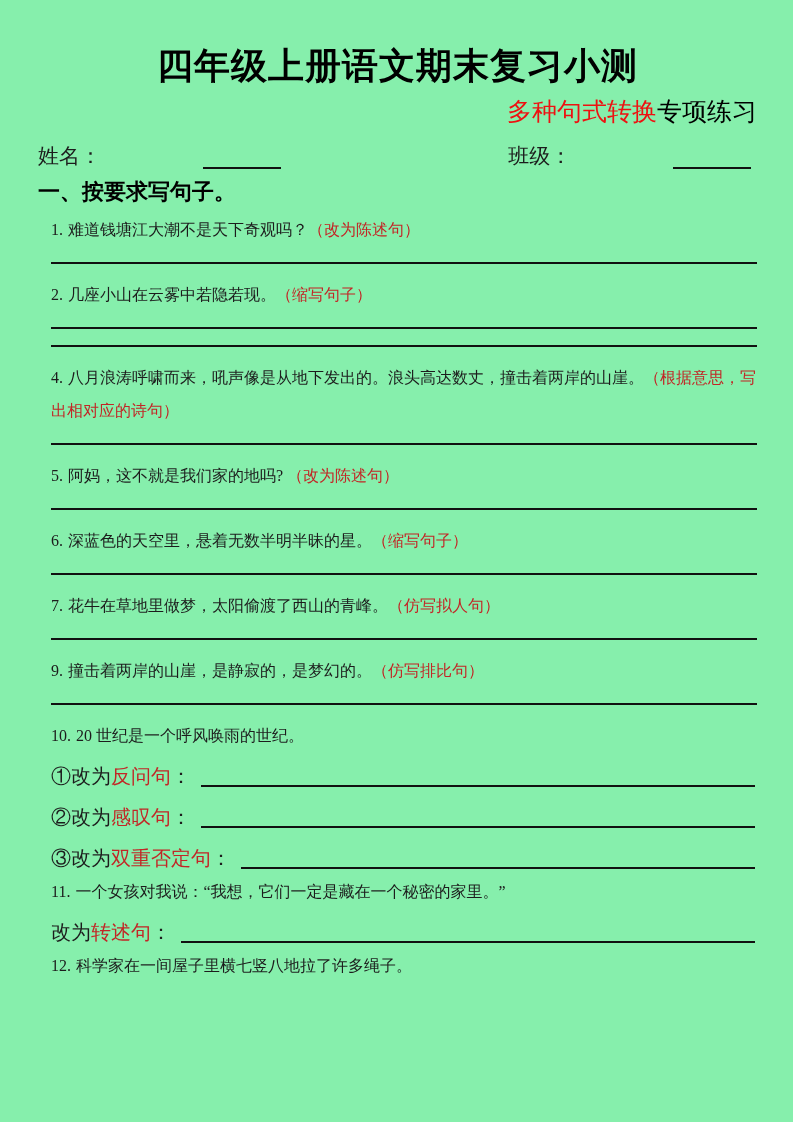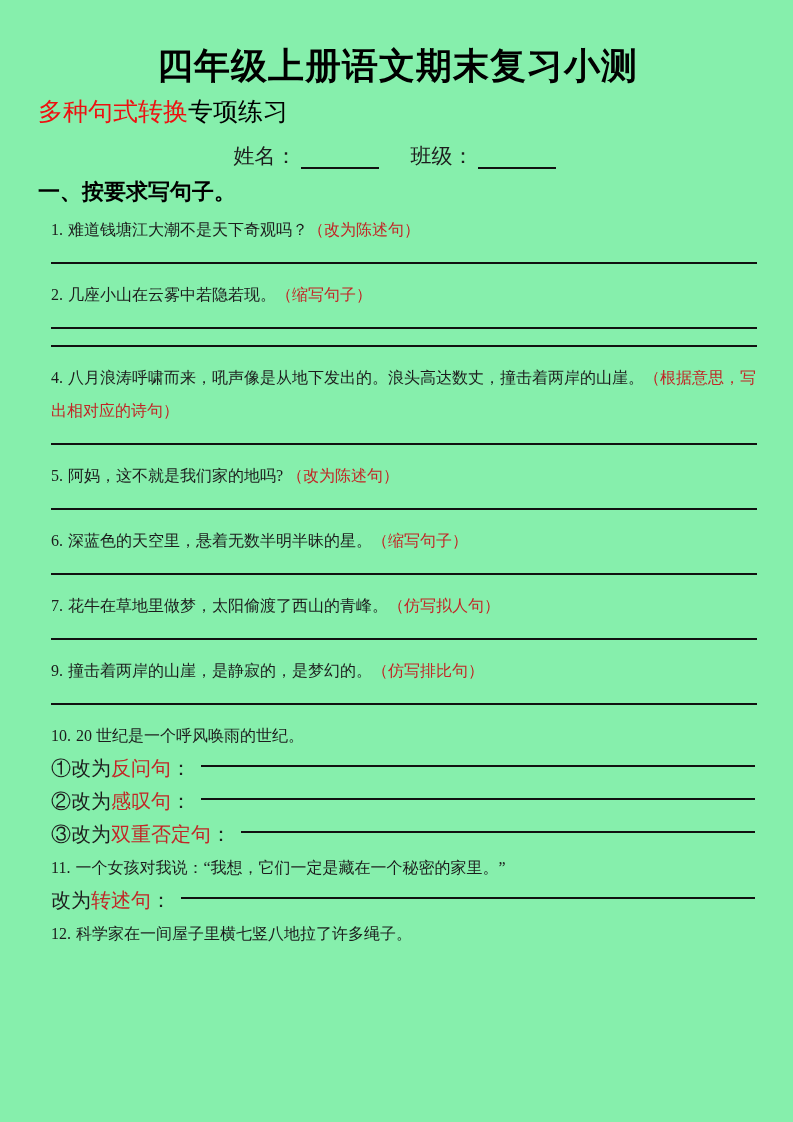--- a/index.html
+++ b/index.html
@@ -20,31 +20,31 @@
   .doc-title {
     text-align: center;
     font-family: "Liberation Sans", sans-serif;
     font-weight: bold;
     font-size: 36px;
     line-height: 48px;
     color: #000000;
     letter-spacing: 1px;
   }
   .doc-subtitle {
-    text-align: left;
+    text-align: right;
     font-family: "Liberation Sans", sans-serif;
     font-size: 25px;
     line-height: 33px;
     margin-top: 5px;
     color: #000000;
   }
   .doc-subtitle .hl { color: #ee1111; }
   .name-row {
     display: flex;
-    justify-content: center;
+    justify-content: space-between;
     align-items: flex-end;
     margin-top: 13px;
     font-size: 21px;
     line-height: 30px;
     padding-right: 0px;
   }
   .blank {
     display: inline-block;
     width: 78px;
     height: 24px;
@@ -68,23 +68,24 @@
   }
   .q-num { margin-right: 5px; }
   .red { color: #c22626; }
   .answer-line {
     height: 0;
     border-top: 2px solid #111;
     margin: 16px 0 14px 0;
   }
   .sub-row {
     display: flex;
-    align-items: center;
+    align-items: flex-end;
     font-size: 20px;
     line-height: 33px;
+    margin-top: 8px;
   }
   .sub-row .inline-line {
     flex: 1;
     border-bottom: 2px solid #111;
     margin: 0 2px 6px 10px;
   }
 </style>
 </head>
 <body>
 

